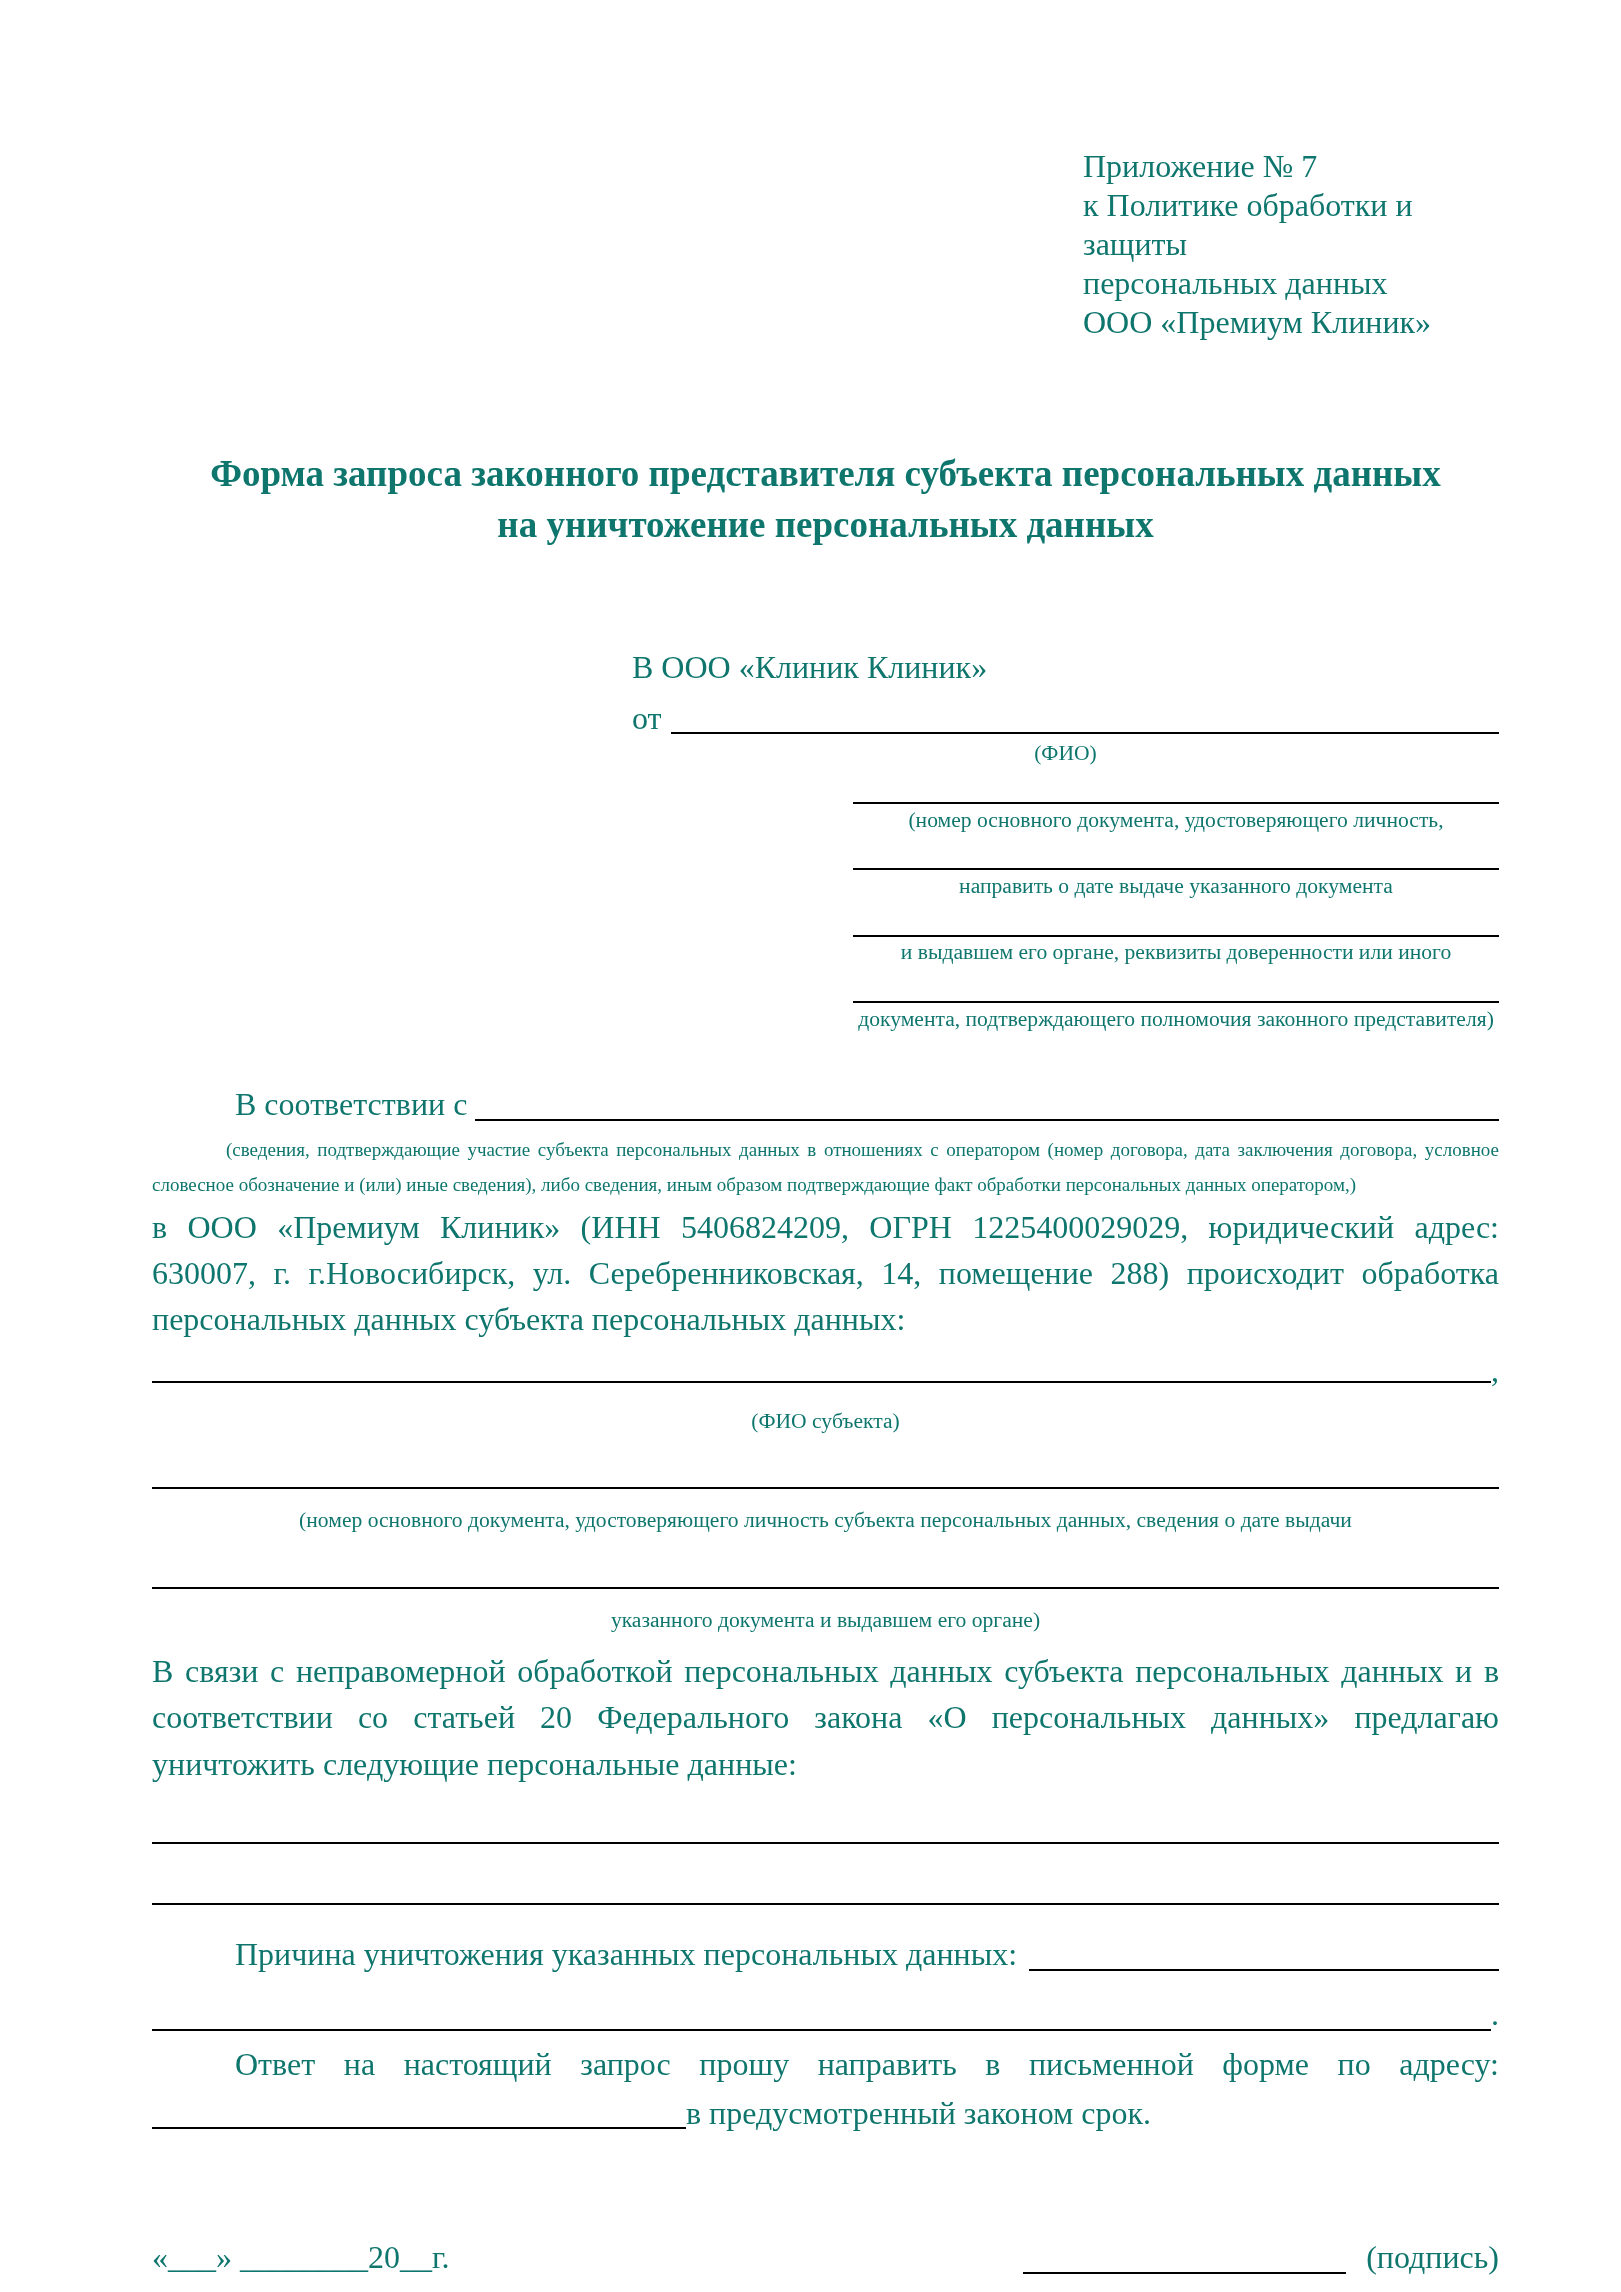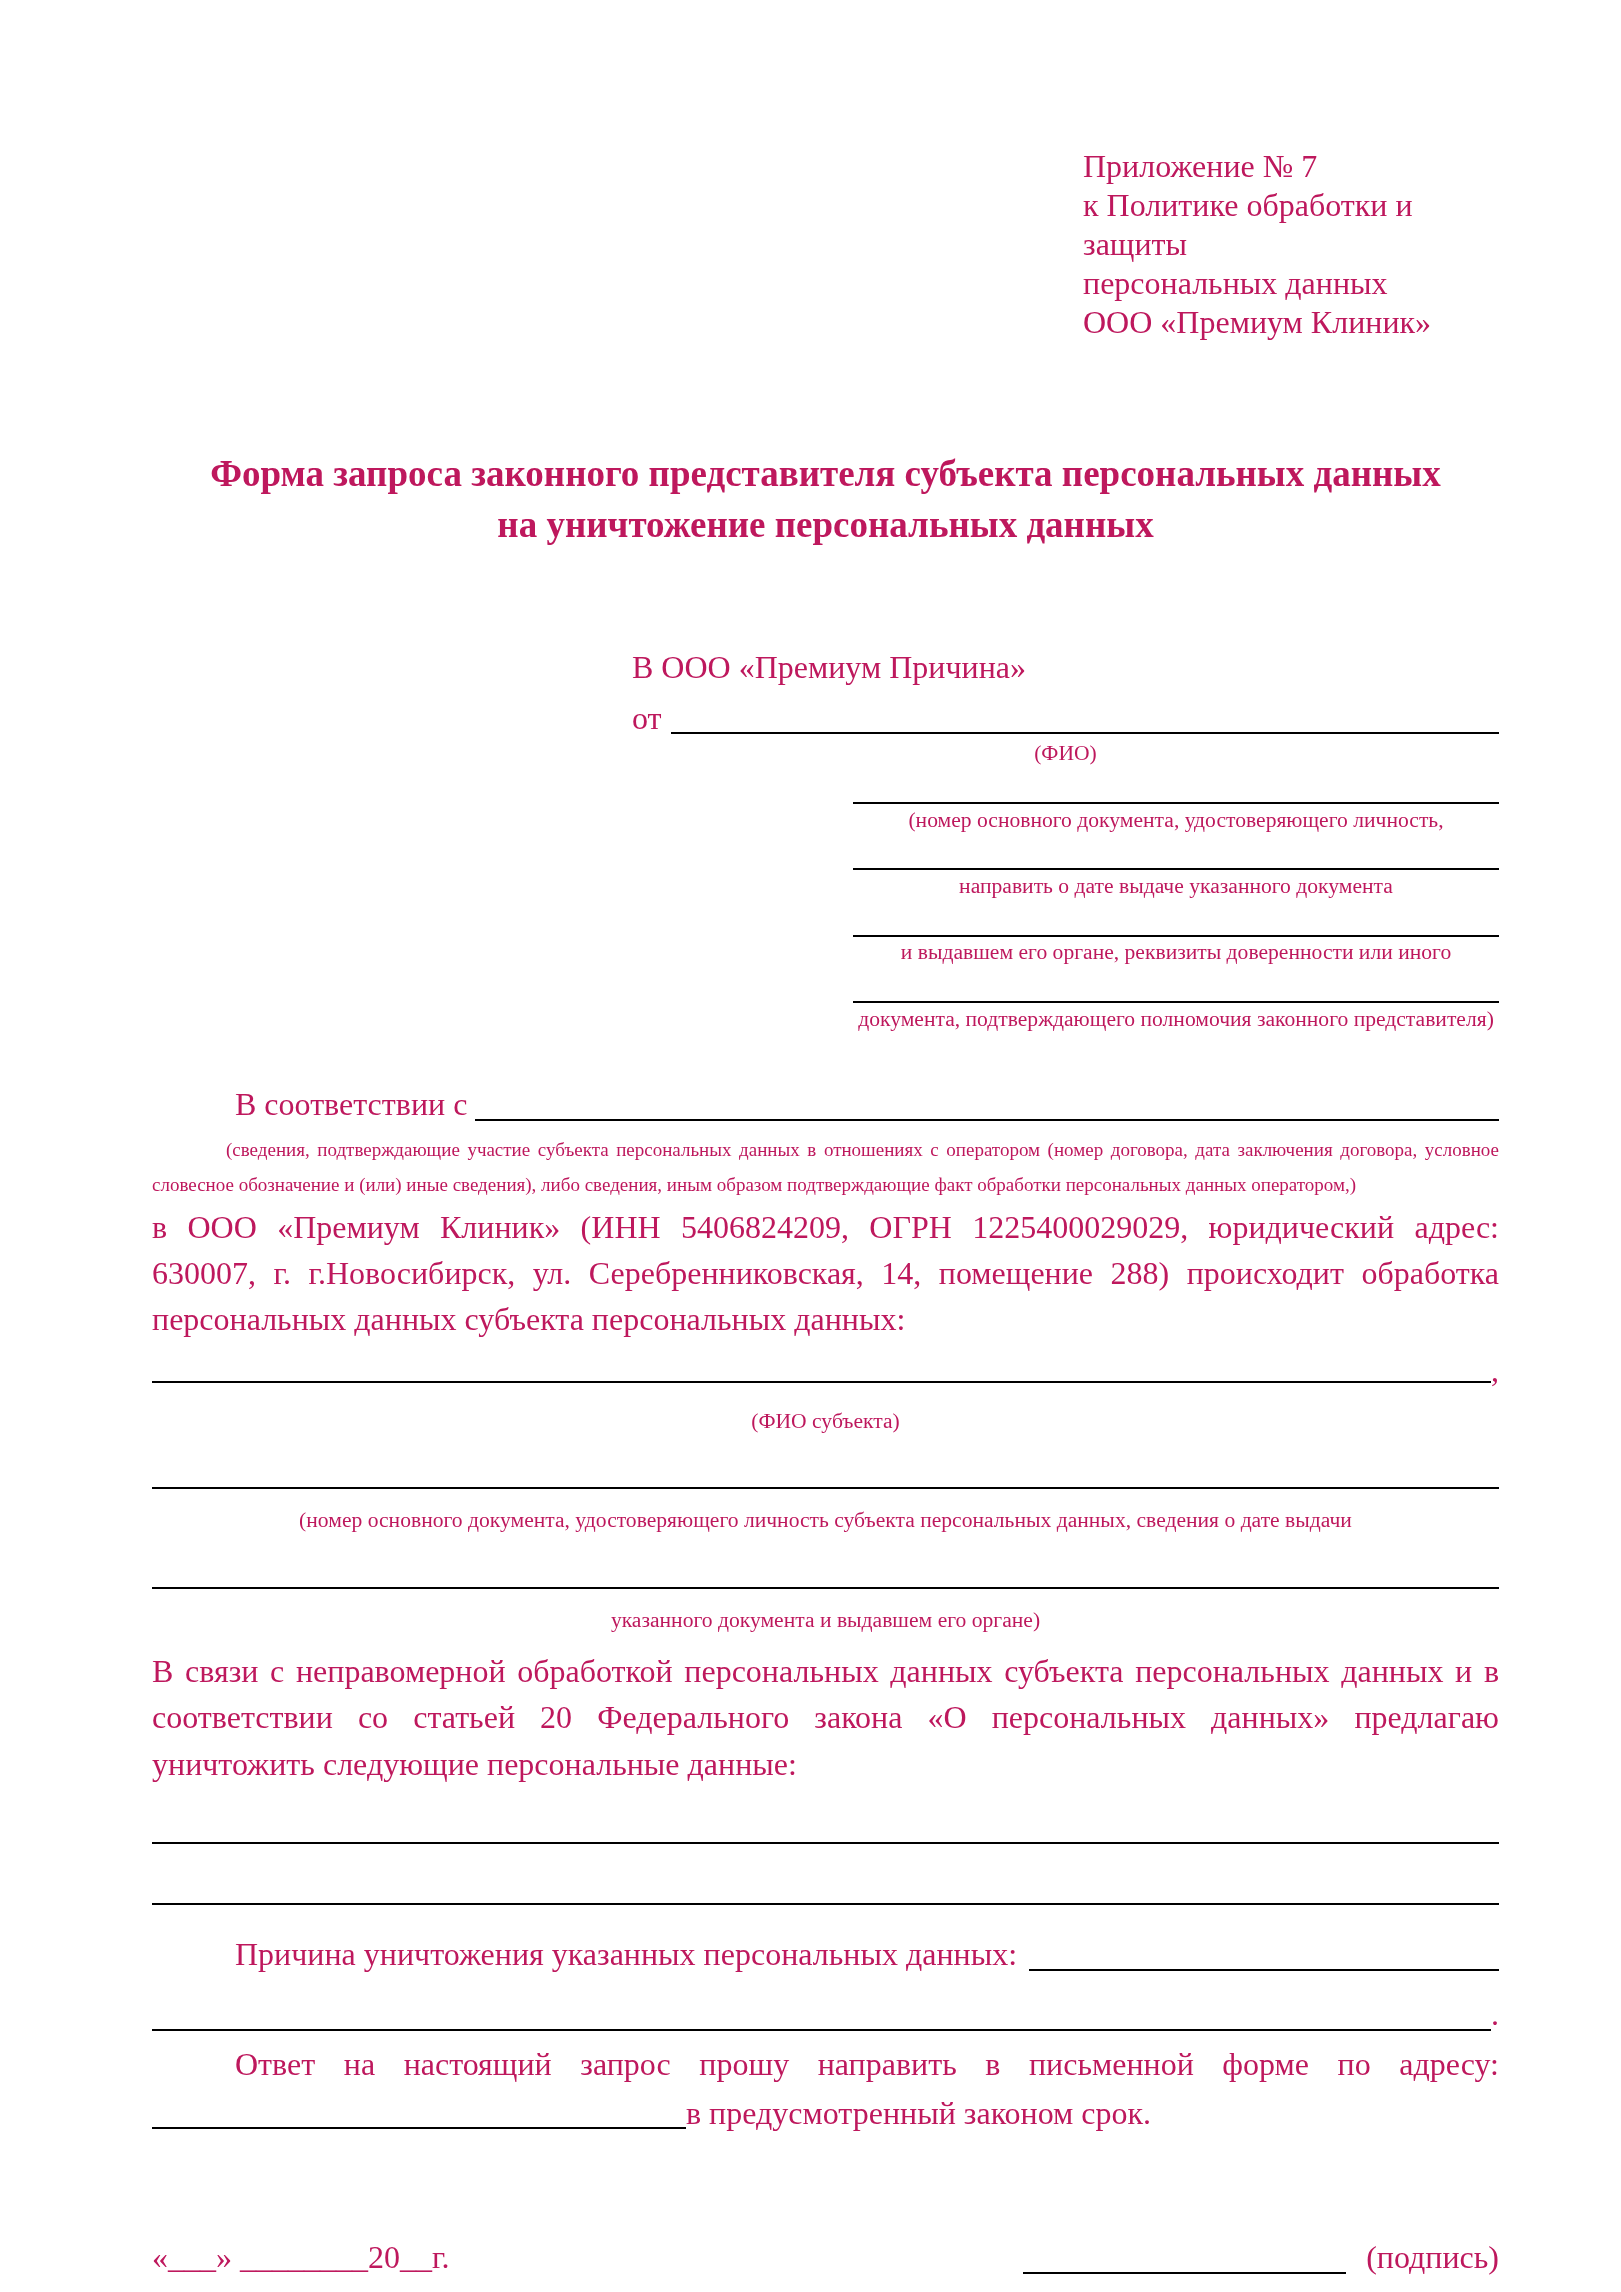--- a/index.html
+++ b/index.html
@@ -2,21 +2,21 @@
 <html lang="ru"><head>
 <meta charset="utf-8">
 <style>
   html,body{margin:0;padding:0;background:#888;}
   .page{
     position:relative;
     width:1621px;
     height:2293px;
     margin:0 auto;
     background:#ffffff;
-    color:#be185d;
+    color:#0f766e;
     font-family:"Liberation Serif","DejaVu Serif",serif;
     font-size:32px;
     line-height:1.45;
     box-sizing:border-box;
     padding:147px 122px 39px 152px;
     overflow:hidden;
   }
   
   .header-note{
     margin-left:931px;
@@ -104,21 +104,21 @@
     <div>персональных данных</div>
     <div>ООО «Премиум Клиник»</div>
   </div>
 
   <div class="doc-title">
     <div>Форма запроса законного представителя субъекта персональных данных</div>
     <div>на уничтожение персональных данных</div>
   </div>
 
   <div class="addressee">
-    <div class="addr-to">В ООО «Премиум Причина»</div>
+    <div class="addr-to">В ООО «Клиник Клиник»</div>
     <div class="row from-row">
       <span class="label">от</span>
       <div class="fill"></div>
     </div>
     <div class="cap fio-cap">(ФИО)</div>
 
     <div class="doc-row">
       <div class="line"></div>
       <div class="cap">(номер основного документа, удостоверяющего личность,</div>
     </div>

